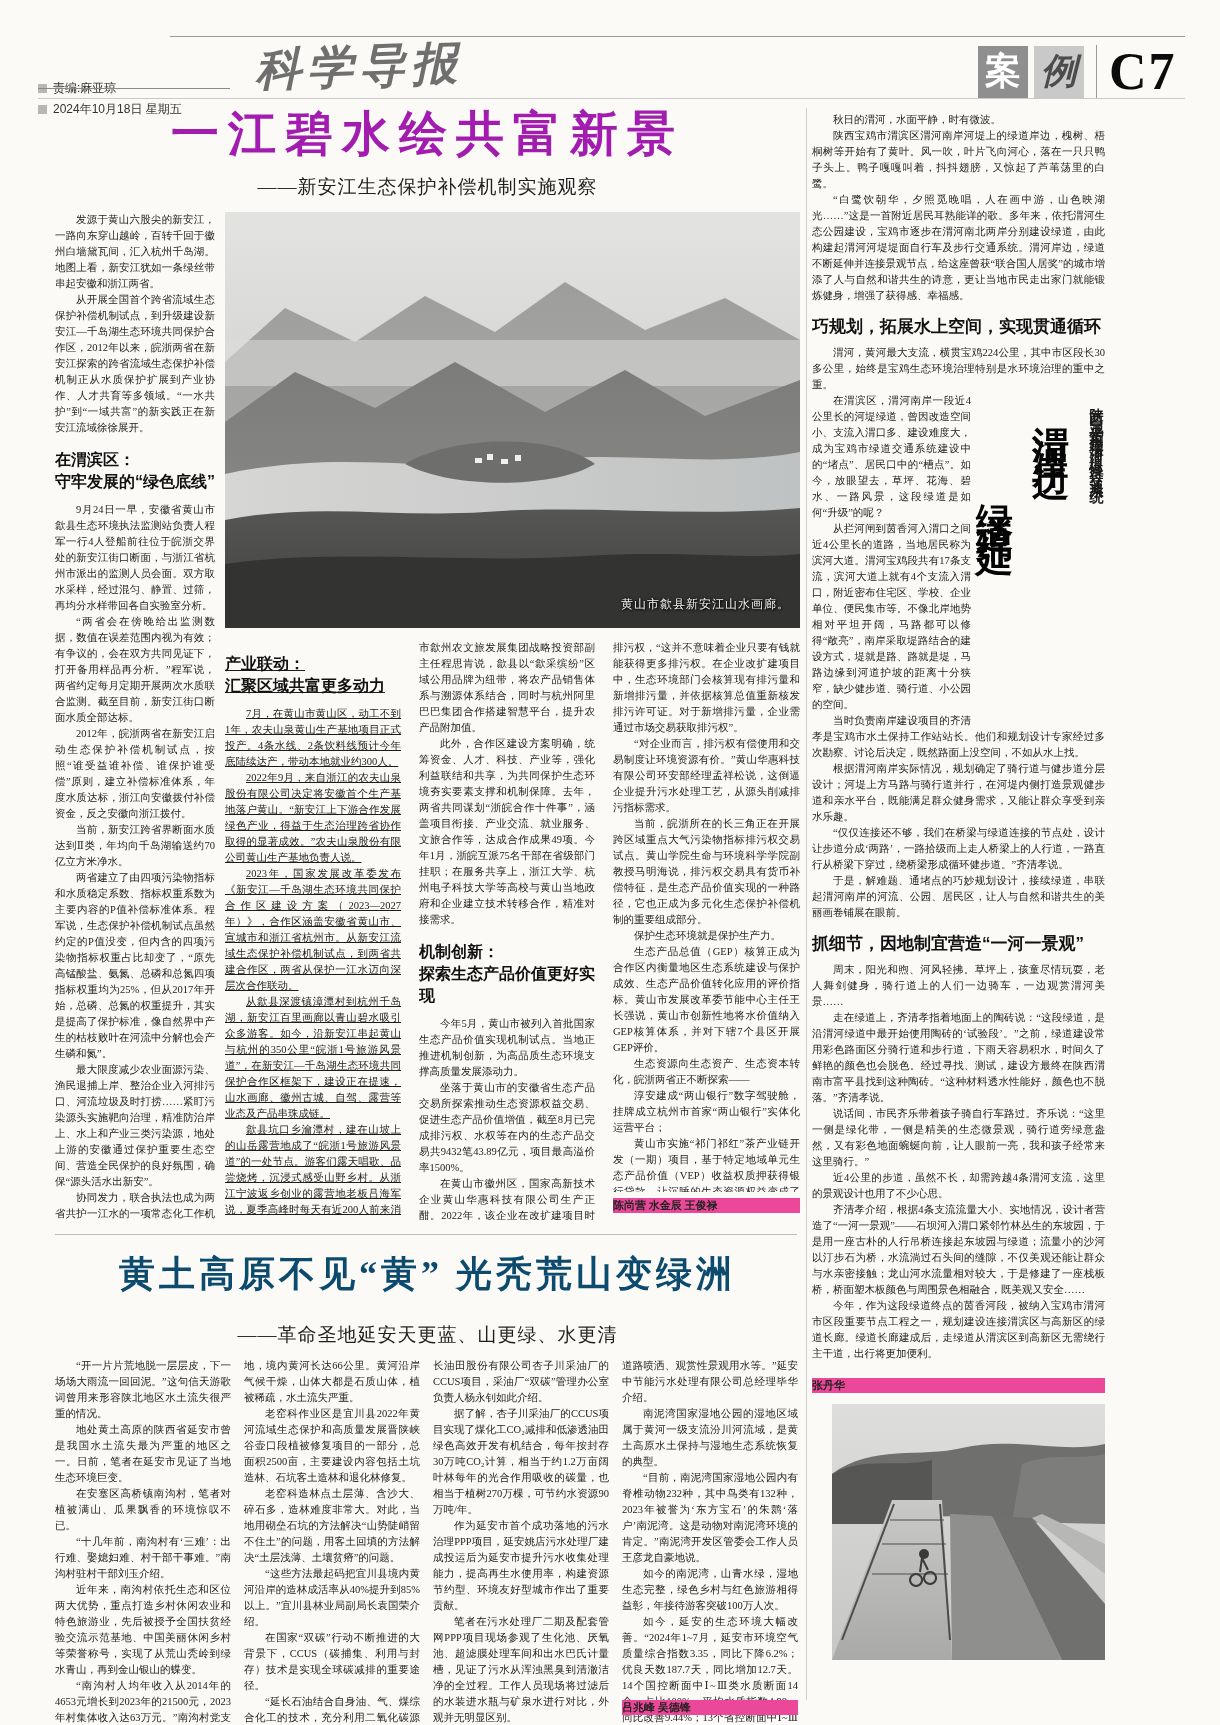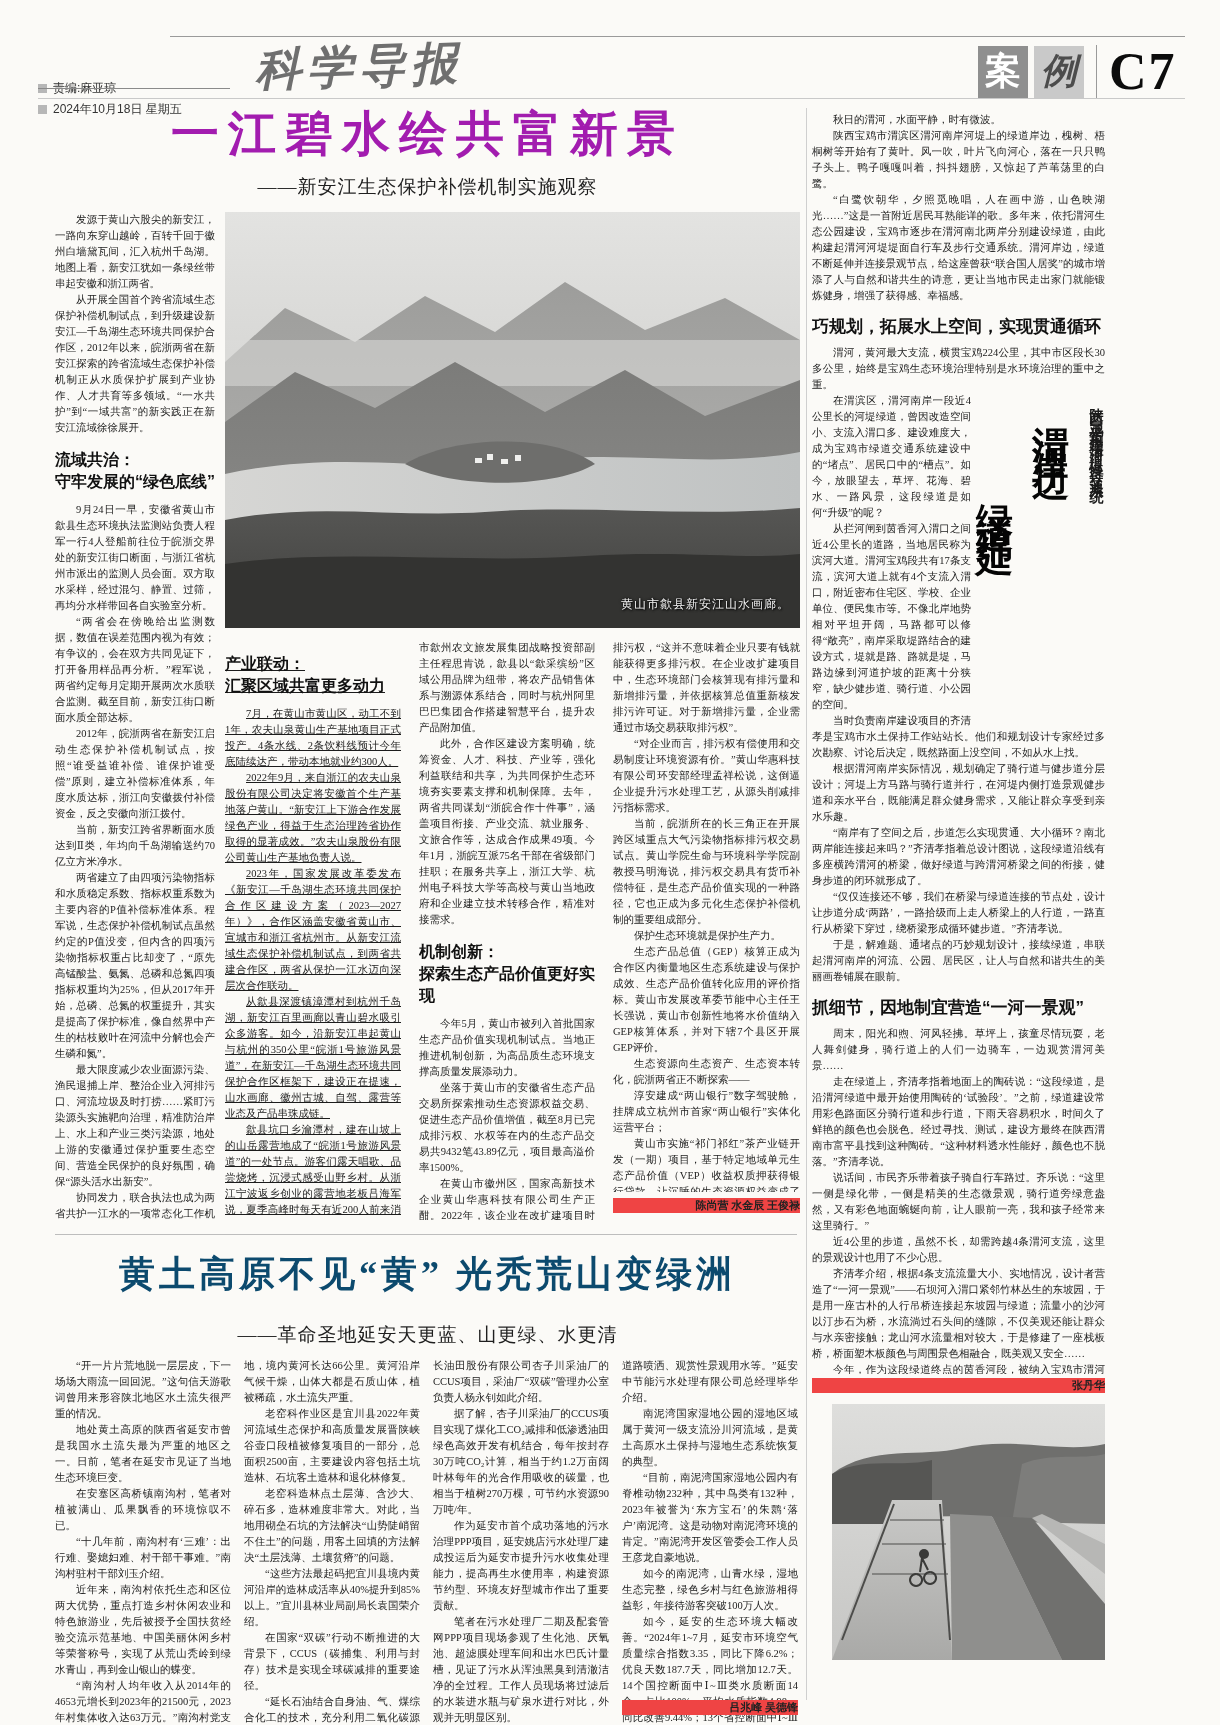--- a/index.html
+++ b/index.html
@@ -23,21 +23,21 @@
   .noindent{text-indent:0;}
   .sec-head{font-family:"Liberation Sans","DejaVu Sans",sans-serif;font-weight:bold;font-size:16px;
             line-height:22px;margin:13px 0 9px;white-space:pre-line;color:#111;}
   .r-head{font-family:"Liberation Sans","DejaVu Sans",sans-serif;font-weight:bold;font-size:17px;
           line-height:23px;margin:11px 0 7px;color:#111;}
   .headline1{font-family:"Liberation Sans","DejaVu Sans",sans-serif;font-weight:bold;font-size:48px;
              letter-spacing:9px;text-align:center;color:#a21caf;}
   .headline2{font-family:"Liberation Serif","DejaVu Serif",serif;font-weight:bold;font-size:36px;
              letter-spacing:4px;text-align:center;color:#0c4a6e;}
   .subtitle{font-size:19px;text-align:center;color:#1f1f1f;letter-spacing:1px;}
-  .byline{font-size:11px;font-weight:bold;text-align:right;color:#222;background:#ef4444;}
+  .byline{font-size:11px;font-weight:bold;text-align:left;color:#222;background:#ec4899;}
   .caption{position:absolute;right:10px;top:384px;font-size:12px;color:#f4f4f4;
            text-shadow:0 0 3px #000,1px 1px 2px #000;letter-spacing:1px;}
   
   .vbox{float:right;writing-mode:vertical-rl;width:120px;height:318px;margin:4px 0 10px 12px;padding-left:2px;}
   .v-kicker{font-size:14px;font-weight:bold;letter-spacing:5px;color:#1a1a1a;margin-left:12px;
             font-family:"Liberation Serif",serif;}
   .v-big{font-family:"Liberation Serif","DejaVu Serif",serif;font-weight:bold;font-size:37px;
          letter-spacing:12px;color:#050505;margin-left:6px;}
   .v-big2{margin-top:78px;}
   .rcol .para{font-size:10.5px;line-height:16px;}
@@ -107,21 +107,21 @@
         </g>
       <path d="M0,416 L0,308 C90,290 170,306 260,300 C360,292 470,306 575,296 L575,416 Z" fill="url(#fg)"></path>
       <path d="M0,416 L0,352 C110,336 240,352 360,344 C460,338 520,348 575,342 L575,416 Z" fill="#333331"></path>
     </svg>
     <div class="caption">黄山市歙县新安江山水画廊。</div>
   </div>
 
   <div class="col" style="left:55px;top:212px;width:160px;height:1008px;">
       <p class="para">发源于黄山六股尖的新安江，一路向东穿山越岭，百转千回于徽州白墙黛瓦间，汇入杭州千岛湖。地图上看，新安江犹如一条绿丝带串起安徽和浙江两省。</p>
       <p class="para">从开展全国首个跨省流域生态保护补偿机制试点，到升级建设新安江—千岛湖生态环境共同保护合作区，2012年以来，皖浙两省在新安江探索的跨省流域生态保护补偿机制正从水质保护扩展到产业协作、人才共育等多领域。“一水共护”到“一域共富”的新实践正在新安江流域徐徐展开。</p>
-      <div class="sec-head">流域共治：
+      <div class="sec-head">在渭滨区：
 守牢发展的“绿色底线”</div>
       <p class="para">9月24日一早，安徽省黄山市歙县生态环境执法监测站负责人程军一行4人登船前往位于皖浙交界处的新安江街口断面，与浙江省杭州市派出的监测人员会面。双方取水采样，经过混匀、静置、过筛，再均分水样带回各自实验室分析。</p>
       <p class="para">“两省会在傍晚给出监测数据，数值在误差范围内视为有效；有争议的，会在双方共同见证下，打开备用样品再分析。”程军说，两省约定每月定期开展两次水质联合监测。截至目前，新安江街口断面水质全部达标。</p>
       <p class="para">2012年，皖浙两省在新安江启动生态保护补偿机制试点，按照“谁受益谁补偿、谁保护谁受偿”原则，建立补偿标准体系，年度水质达标，浙江向安徽拨付补偿资金，反之安徽向浙江拨付。</p>
       <p class="para">当前，新安江跨省界断面水质达到Ⅱ类，年均向千岛湖输送约70亿立方米净水。</p>
       <p class="para">两省建立了由四项污染物指标和水质稳定系数、指标权重系数为主要内容的P值补偿标准体系。程军说，生态保护补偿机制试点虽然约定的P值没变，但内含的四项污染物指标权重占比却变了，“原先高锰酸盐、氨氮、总磷和总氮四项指标权重均为25%，但从2017年开始，总磷、总氮的权重提升，其实是提高了保护标准，像自然界中产生的枯枝败叶在河流中分解也会产生磷和氮”。</p>
       <p class="para">最大限度减少农业面源污染、渔民退捕上岸、整治企业入河排污口、河流垃圾及时打捞……紧盯污染源头实施靶向治理，精准防治岸上、水上和产业三类污染源，地处上游的安徽通过保护重要生态空间、营造全民保护的良好氛围，确保“源头活水出新安”。</p>
       <p class="para">协同发力，联合执法也成为两省共护一江水的一项常态化工作机制。</p>
     </div>
   <div class="col" style="left:225px;top:640px;width:176px;height:580px;text-decoration:underline;">
@@ -198,21 +198,20 @@
       <p class="para">渭河，黄河最大支流，横贯宝鸡224公里，其中市区段长30多公里，始终是宝鸡生态环境治理特别是水环境治理的重中之重。</p>
       <div class="vbox">
     <div class="v-kicker">陕西宝鸡市构建渭河河堤慢行交通系统</div>
     <div class="v-big">渭河岸边</div>
     <div class="v-big v-big2">绿道绵延</div>
   </div>
       <p class="para">在渭滨区，渭河南岸一段近4公里长的河堤绿道，曾因改造空间小、支流入渭口多、建设难度大，成为宝鸡市绿道交通系统建设中的“堵点”、居民口中的“槽点”。如今，放眼望去，草坪、花海、碧水、一路风景，这段绿道是如何“升级”的呢？</p>
       <p class="para">从拦河闸到茵香河入渭口之间近4公里长的道路，当地居民称为滨河大道。渭河宝鸡段共有17条支流，滨河大道上就有4个支流入渭口，附近密布住宅区、学校、企业单位、便民集市等。不像北岸地势相对平坦开阔，马路都可以修得“敞亮”，南岸采取堤路结合的建设方式，堤就是路、路就是堤，马路边缘到河道护坡的距离十分狭窄，缺少健步道、骑行道、小公园的空间。</p>
       <p class="para">当时负责南岸建设项目的齐清孝是宝鸡市水土保持工作站站长。他们和规划设计专家经过多次勘察、讨论后决定，既然路面上没空间，不如从水上找。</p>
       <p class="para">根据渭河南岸实际情况，规划确定了骑行道与健步道分层设计；河堤上方马路与骑行道并行，在河堤内侧打造景观健步道和亲水平台，既能满足群众健身需求，又能让群众享受到亲水乐趣。</p>
-      <p class="para">“南岸有了空间之后，步道怎么实现贯通、大小循环？南北两岸能连接起来吗？”齐清孝指着总设计图说，这段绿道沿线有多座横跨渭河的桥梁，做好绿道与跨渭河桥梁之间的衔接，健身步道的闭环就形成了。</p>
       <p class="para">“仅仅连接还不够，我们在桥梁与绿道连接的节点处，设计让步道分成‘两路’，一路拾级而上走人桥梁上的人行道，一路直行从桥梁下穿过，绕桥梁形成循环健步道。”齐清孝说。</p>
       <p class="para">于是，解难题、通堵点的巧妙规划设计，接续绿道，串联起渭河南岸的河流、公园、居民区，让人与自然和谐共生的美丽画卷铺展在眼前。</p>
       <div class="r-head">抓细节，因地制宜营造“一河一景观”</div>
       <p class="para">周末，阳光和煦、河风轻拂。草坪上，孩童尽情玩耍，老人舞剑健身，骑行道上的人们一边骑车，一边观赏渭河美景……</p>
       <p class="para">走在绿道上，齐清孝指着地面上的陶砖说：“这段绿道，是沿渭河绿道中最开始使用陶砖的‘试验段’。”之前，绿道建设常用彩色路面区分骑行道和步行道，下雨天容易积水，时间久了鲜艳的颜色也会脱色。经过寻找、测试，建设方最终在陕西渭南市富平县找到这种陶砖。“这种材料透水性能好，颜色也不脱落。”齐清孝说。</p>
       <p class="para">说话间，市民齐乐带着孩子骑自行车路过。齐乐说：“这里一侧是绿化带，一侧是精美的生态微景观，骑行道旁绿意盎然，又有彩色地面蜿蜒向前，让人眼前一亮，我和孩子经常来这里骑行。”</p>
       <p class="para">近4公里的步道，虽然不长，却需跨越4条渭河支流，这里的景观设计也用了不少心思。</p>
       <p class="para">齐清孝介绍，根据4条支流流量大小、实地情况，设计者营造了“一河一景观”——石坝河入渭口紧邻竹林丛生的东坡园，于是用一座古朴的人行吊桥连接起东坡园与绿道；流量小的沙河以汀步石为桥，水流淌过石头间的缝隙，不仅美观还能让群众与水亲密接触；龙山河水流量相对较大，于是修建了一座栈板桥，桥面塑木板颜色与周围景色相融合，既美观又安全……</p>
       <p class="para">今年，作为这段绿道终点的茵香河段，被纳入宝鸡市渭河市区段重要节点工程之一，规划建设连接渭滨区与高新区的绿道长廊。绿道长廊建成后，走绿道从渭滨区到高新区无需绕行主干道，出行将更加便利。</p>
     </div>

